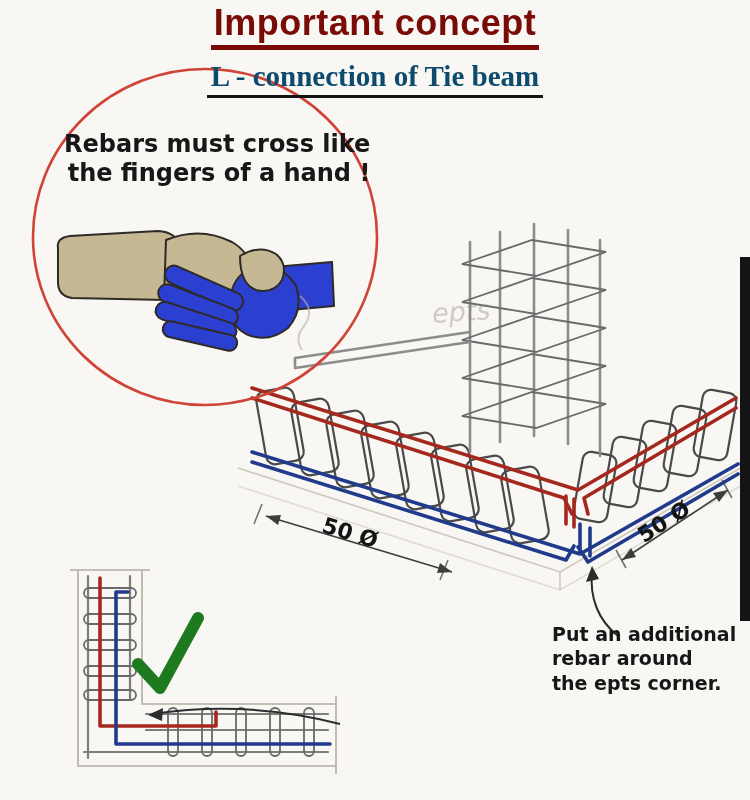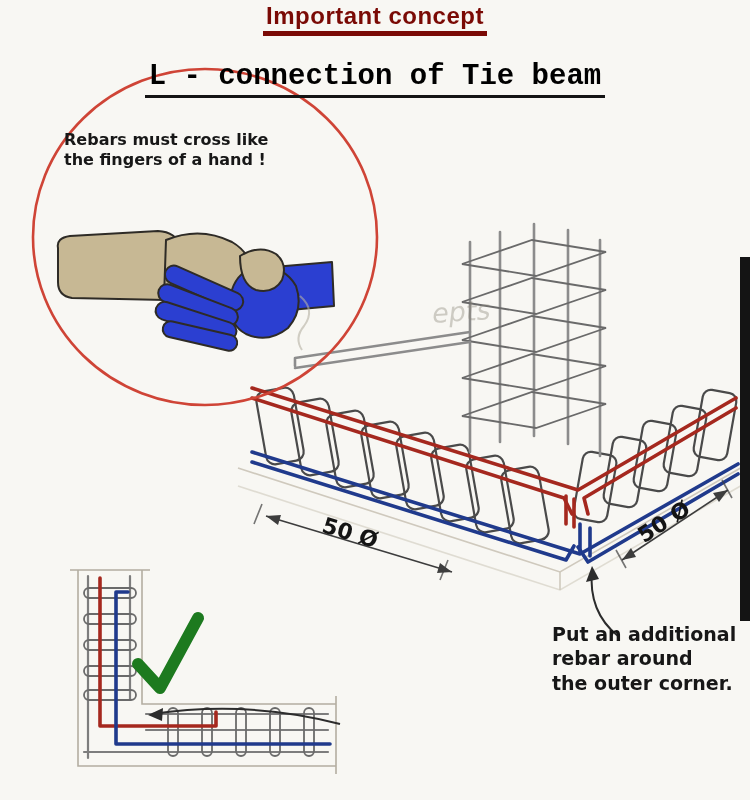--- a/index.html
+++ b/index.html
@@ -3,34 +3,34 @@
 <meta charset="utf-8">
 <style>
   html,body{margin:0;padding:0;background:#ffffff;}
   #canvas{
     position:relative;width:750px;height:800px;background:#f8f7f3;
     overflow:hidden;font-family:"DejaVu Sans",sans-serif;
   }
   .title-wrap{position:absolute;left:0;right:0;top:2px;text-align:center;}
   .title-wrap span{
     display:inline-block;font-family:"Liberation Sans",sans-serif;
-    font-weight:800;font-size:24px;letter-spacing:.5px;color:#7a0a05;
+    font-weight:800;font-size:36px;letter-spacing:.5px;color:#7a0a05;
     border-bottom:5px solid #7a0a05;padding:0 3px 1px;
   }
   .subtitle-wrap{position:absolute;left:0;right:0;top:60px;text-align:center;}
   .subtitle-wrap span{
-    display:inline-block;font-family:Liberation Mono, monospace;
-    font-weight:800;font-size:29px;color:#000000;
+    display:inline-block;font-family:Liberation Serif, serif;
+    font-weight:800;font-size:29px;color:#0c4a6e;
     border-bottom:3px solid #141414;padding:0 4px 2px;
   }
   .note{
     position:absolute;font-weight:700;color:#171717;
     white-space:pre-line;font-family:"DejaVu Sans",sans-serif;
   }
-  .note-hands{left:64px;top:130px;font-size:16px;line-height:1.22;}
+  .note-hands{left:64px;top:130px;font-size:24px;line-height:1.22;text-align:right;}
   .note-corner{left:552px;top:622px;font-size:19px;line-height:1.28;}
   .note-extend{left:344px;top:684px;font-size:20px;line-height:1.24;}
   .watermark{
     position:absolute;left:432px;top:296px;font-size:27px;color:#8a8578;
     opacity:.38;font-style:italic;transform:rotate(-4deg);
   }
   .edge-strip{position:absolute;right:0;top:257px;width:10px;height:364px;background:#141414;}
   svg{position:absolute;left:0;top:0;}
   .stirrup{stroke:#4a4a4a;stroke-width:2.2;fill:none;}
   .colbar{stroke:#8c8c8c;stroke-width:2.6;fill:none;stroke-linecap:round;}
@@ -182,18 +182,18 @@
   </div>
 
   <div class="subtitle-wrap">
     <span>L - connection of Tie beam</span>
   </div>
 
   <div class="note note-hands">Rebars must cross like
 the fingers of a hand !</div>
   <div class="note note-corner">Put an additional
 rebar around
-the outer corner.</div>
+the epts corner.</div>
 
   <div class="watermark">epts</div>
 
   <div class="edge-strip"></div>
 </div>
 
 </body></html>

